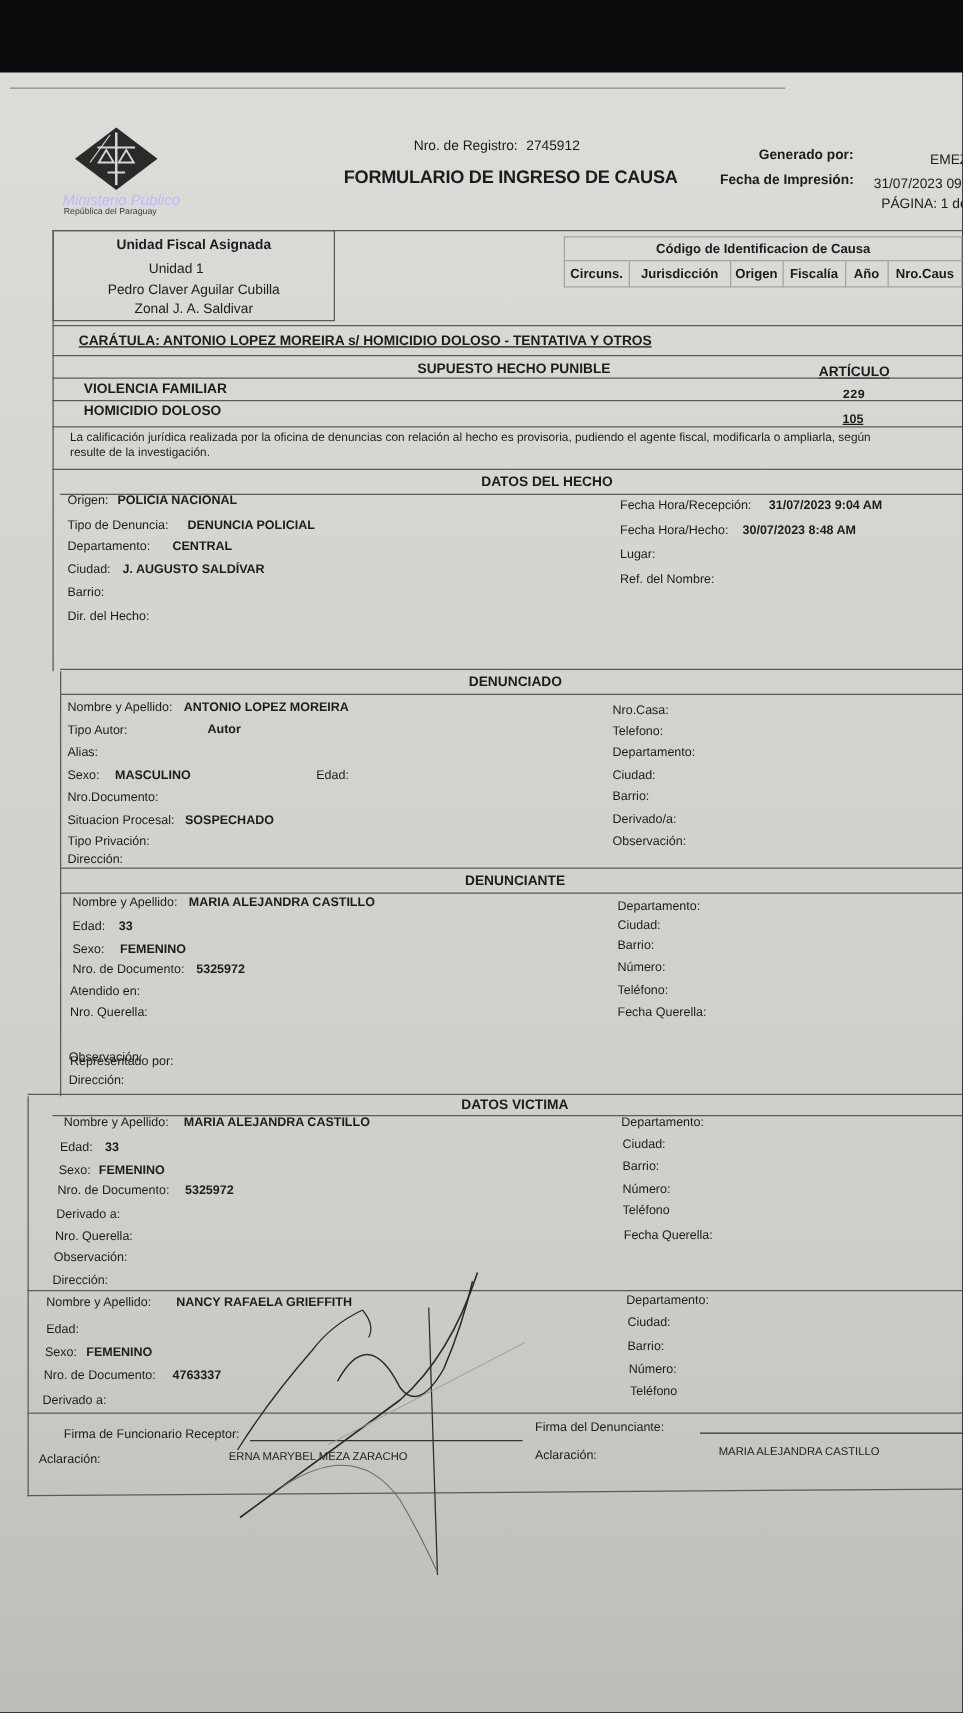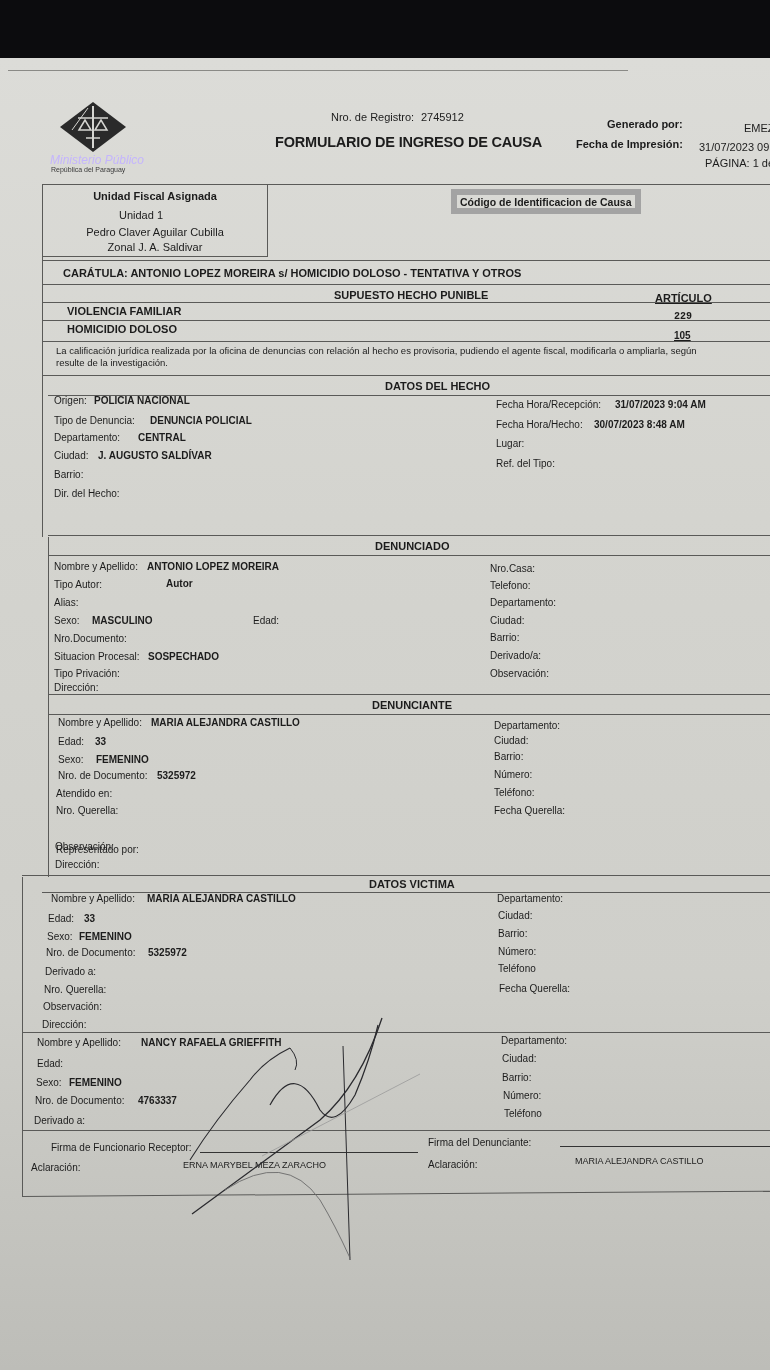--- a/index.html
+++ b/index.html
@@ -24,21 +24,21 @@
   .md { font-size: 11px; }
   .logo { position: absolute; left: 58px; top: 100px; width: 70px; height: 54px; }
   .logo-title { left: 50px; top: 153px; font-size: 12px; color: #c4b5fd; font-style: italic; }
   .logo-sub { left: 51px; top: 166px; font-size: 7px; color: #3a3a3a; }
   .title { left: 275px; top: 134px; font-size: 14.5px; font-weight: bold; letter-spacing: -0.2px; }
   .hline { position: absolute; height: 1px; background: #5a5a58; }
   .vline { position: absolute; width: 1px; background: #5a5a58; }
   .box { position: absolute; border: 1px solid #5a5a58; }
   .center { text-align: center; }
   table.codigo { position: absolute; left: 451px; top: 189px; border-collapse: collapse; font-size: 10.5px; }
-  table.codigo td { border: 6px solid #a3a3a3; text-align: center; height: 21px; padding: 0 3px; }
+  table.codigo td { border: 1px solid #a3a3a3; text-align: center; height: 21px; padding: 0 3px; }
   table.codigo td.hd { font-weight: bold; }
   .sig { position: absolute; left: 0; top: 0; width: 770px; height: 1370px; pointer-events: none; }
   .underline-sig { position: absolute; height: 1px; background: #333; }
 </style>
 </head>
 <body>
 
 <div class="paper"></div>
 <div class="paper-edge-line"></div>
 
@@ -73,25 +73,33 @@
 <div class="abs md b center" style="left:42px;top:190px;width:226px;">Unidad Fiscal Asignada</div>
 <div class="abs md center" style="left:42px;top:209px;width:198px;">Unidad 1</div>
 <div class="abs md center" style="left:42px;top:226px;width:226px;">Pedro Claver Aguilar Cubilla</div>
 <div class="abs md center" style="left:42px;top:241px;width:226px;">Zonal J. A. Saldivar</div>
 
 <table class="codigo">
   <tbody>
       <tr>
         <td colspan="6" class="hd" style="height:19px;">Código de Identificacion de Causa</td>
       </tr>
+  <tr>
+    <td class="hd" style="width:52px">Circuns.</td>
+    <td class="hd" style="width:83px">Jurisdicción</td>
+    <td class="hd" style="width:42px">Origen</td>
+    <td class="hd" style="width:51px">Fiscalía</td>
+    <td class="hd" style="width:35px">Año</td>
+    <td class="hd" style="width:60px">Nro.Caus</td>
+  </tr>
 </tbody>
   </table>
 
 <div class="hline" style="left:42px;top:260px;width:728px;"></div>
-<div class="abs md b" style="left:63px;top:267px;">CARÁTULA: ANTONIO LOPEZ MOREIRA s/ HOMICIDIO DOLOSO - TENTATIVA Y OTROS</div>
+<div class="abs md b" style="left:63px;top:267px;text-decoration:underline;">CARÁTULA: ANTONIO LOPEZ MOREIRA s/ HOMICIDIO DOLOSO - TENTATIVA Y OTROS</div>
 <div class="hline" style="left:42px;top:284px;width:728px;"></div>
 
 <div class="abs md b" style="left:334px;top:289px;">SUPUESTO HECHO PUNIBLE</div>
 <div class="abs md b" style="left:655px;top:292px;text-decoration:underline;">ARTÍCULO</div>
 <div class="hline" style="left:42px;top:302px;width:728px;"></div>
 <div class="abs md b" style="left:67px;top:305px;">VIOLENCIA FAMILIAR</div>
 <div class="abs sm b" style="left:674px;top:311px;font-family:Liberation Mono, monospace;">229</div>
 <div class="hline" style="left:42px;top:320px;width:728px;"></div>
 <div class="abs md b" style="left:67px;top:323px;">HOMICIDIO DOLOSO</div>
 <div class="abs sm b" style="left:674px;top:330px;text-decoration:underline;">105</div>
@@ -110,21 +118,21 @@
 <div class="abs sm b" style="left:138px;top:432px;">CENTRAL</div>
 <div class="abs sm" style="left:54px;top:450px;">Ciudad:</div>
 <div class="abs sm b" style="left:98px;top:450px;">J. AUGUSTO SALDÍVAR</div>
 <div class="abs sm" style="left:54px;top:469px;">Barrio:</div>
 <div class="abs sm" style="left:54px;top:488px;">Dir. del Hecho:</div>
 <div class="abs sm" style="left:496px;top:399px;">Fecha Hora/Recepción:</div>
 <div class="abs sm b" style="left:615px;top:399px;">31/07/2023 9:04 AM</div>
 <div class="abs sm" style="left:496px;top:419px;">Fecha Hora/Hecho:</div>
 <div class="abs sm b" style="left:594px;top:419px;">30/07/2023 8:48 AM</div>
 <div class="abs sm" style="left:496px;top:438px;">Lugar:</div>
-<div class="abs sm" style="left:496px;top:458px;">Ref. del Tipo:</div>
+<div class="abs sm" style="left:496px;top:458px;">Ref. del Nombre:</div>
 <div class="hline" style="left:48px;top:535px;width:722px;"></div>
 
 <div class="abs md b" style="left:375px;top:540px;">DENUNCIADO</div>
 <div class="hline" style="left:48px;top:555px;width:722px;"></div>
 <div class="abs sm" style="left:54px;top:561px;">Nombre y Apellido:</div>
 <div class="abs sm b" style="left:147px;top:561px;">ANTONIO  LOPEZ MOREIRA</div>
 <div class="abs sm" style="left:54px;top:579px;text-align:center;">Tipo Autor:</div>
 <div class="abs sm b" style="left:166px;top:578px;">Autor</div>
 <div class="abs sm" style="left:54px;top:597px;">Alias:</div>
 <div class="abs sm" style="left:54px;top:615px;">Sexo:</div>

